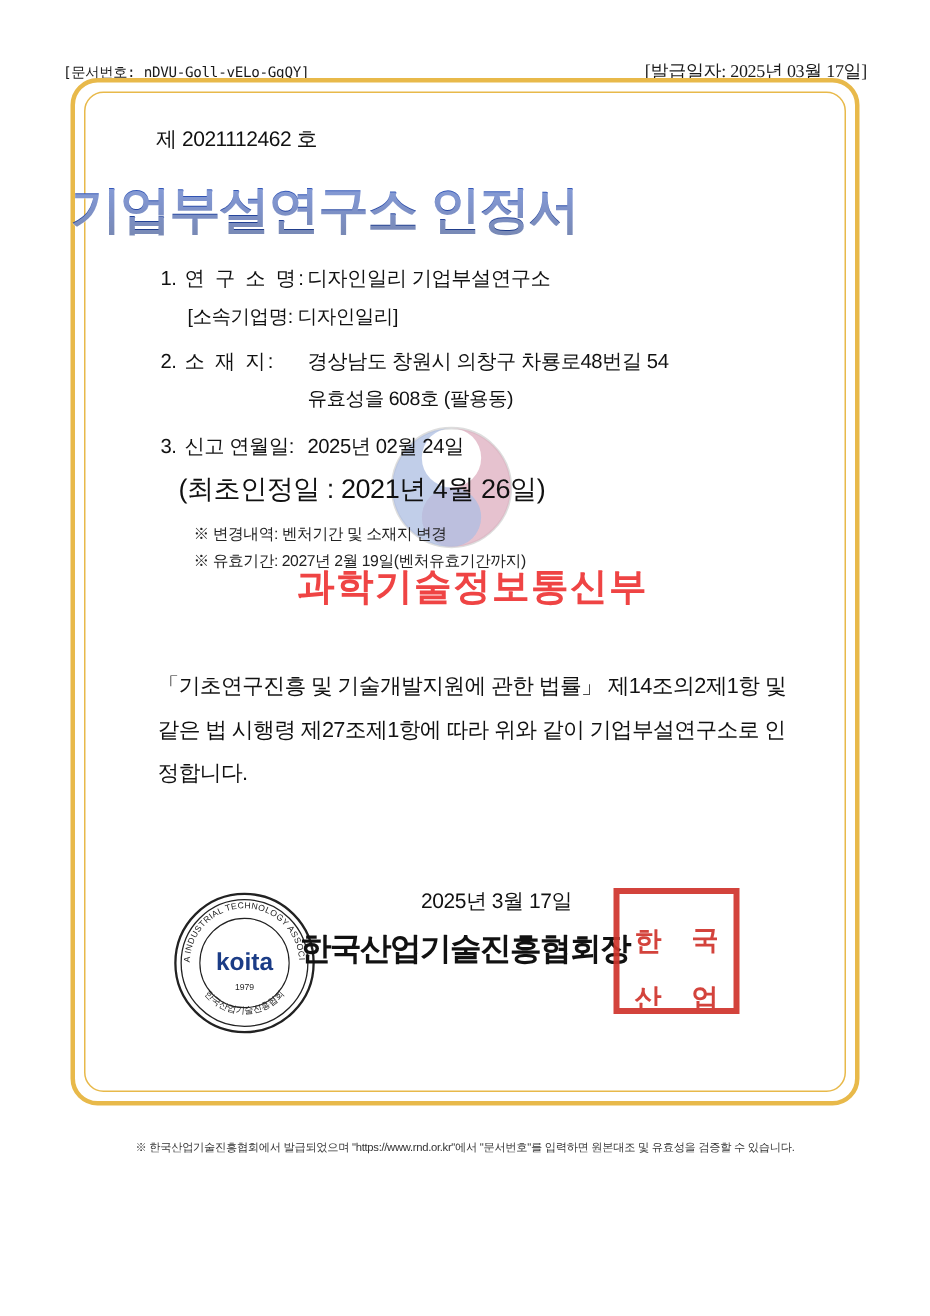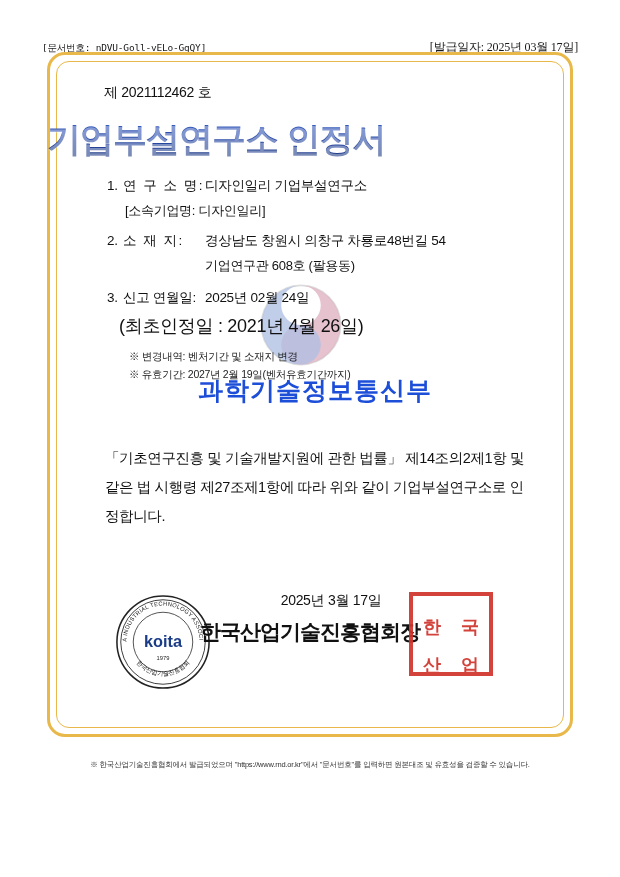--- a/index.html
+++ b/index.html
@@ -77,21 +77,21 @@
     opacity: 0.85;
   }
   .watermark-text {
     position: absolute;
     left: 170px;
     top: 374px;
     width: 290px;
     text-align: center;
     font-size: 25px;
     font-weight: bold;
-    color: #1d4ed8;
+    color: #ef4444;
     letter-spacing: 1px;
     z-index: 1;
     white-space: nowrap;
   }
 
   
   .content {
     position: absolute;
     top: 52px;
     left: 47px;
@@ -284,21 +284,21 @@
         <div class="field-label">연 구 소 명:</div>
         <div class="field-value">디자인일리 기업부설연구소</div>
       </div>
       <div class="field-sub">[소속기업명: 디자인일리]</div>
 
       <div class="field-row">
         <div class="field-num">2.</div>
         <div class="field-label">소  재  지:</div>
         <div class="field-value">경상남도 창원시 의창구 차룡로48번길 54</div>
       </div>
-      <div class="field-value2">기업연구관 608호  (팔용동)</div>
+      <div class="field-value2">유효성을 608호  (팔용동)</div>
 
       <div style="height:12px"></div>
 
       <div class="field-row">
         <div class="field-num">3.</div>
         <div class="field-label tight">신고 연월일:</div>
         <div class="field-value">2025년 02월 24일</div>
       </div>
       <div class="field-paren">(최초인정일 : 2021년 4월 26일)</div>
 

